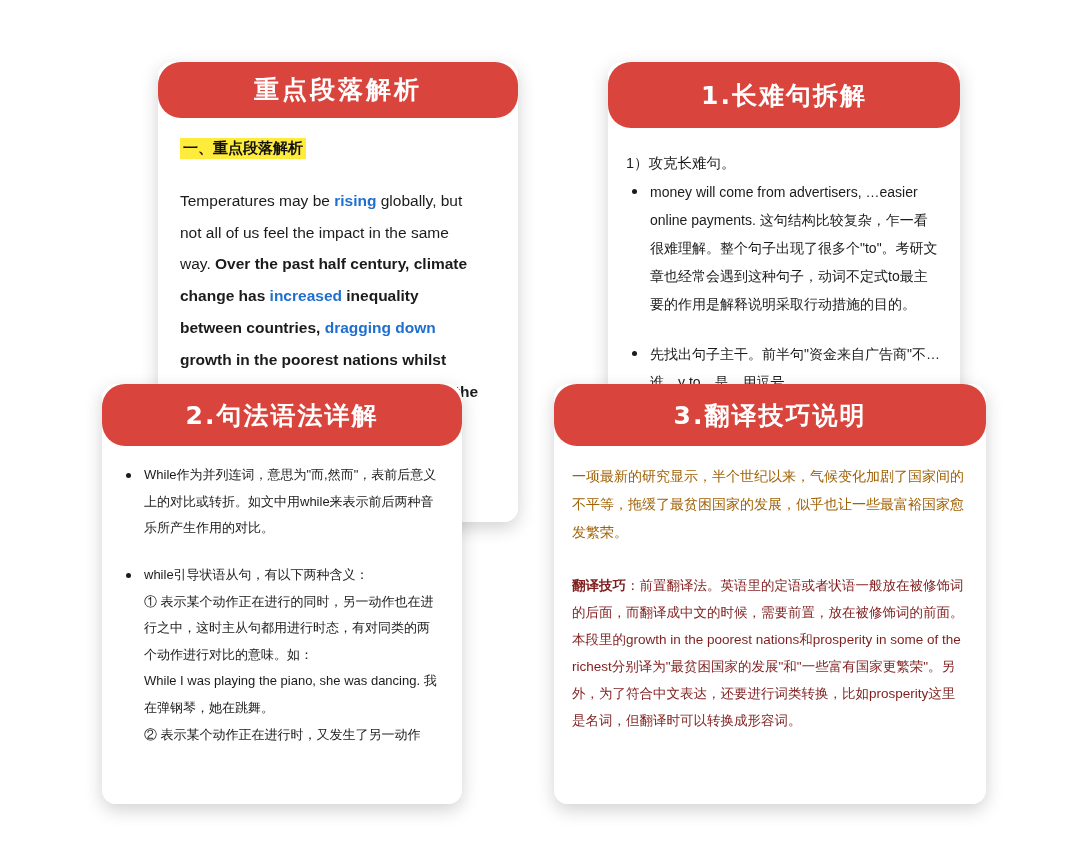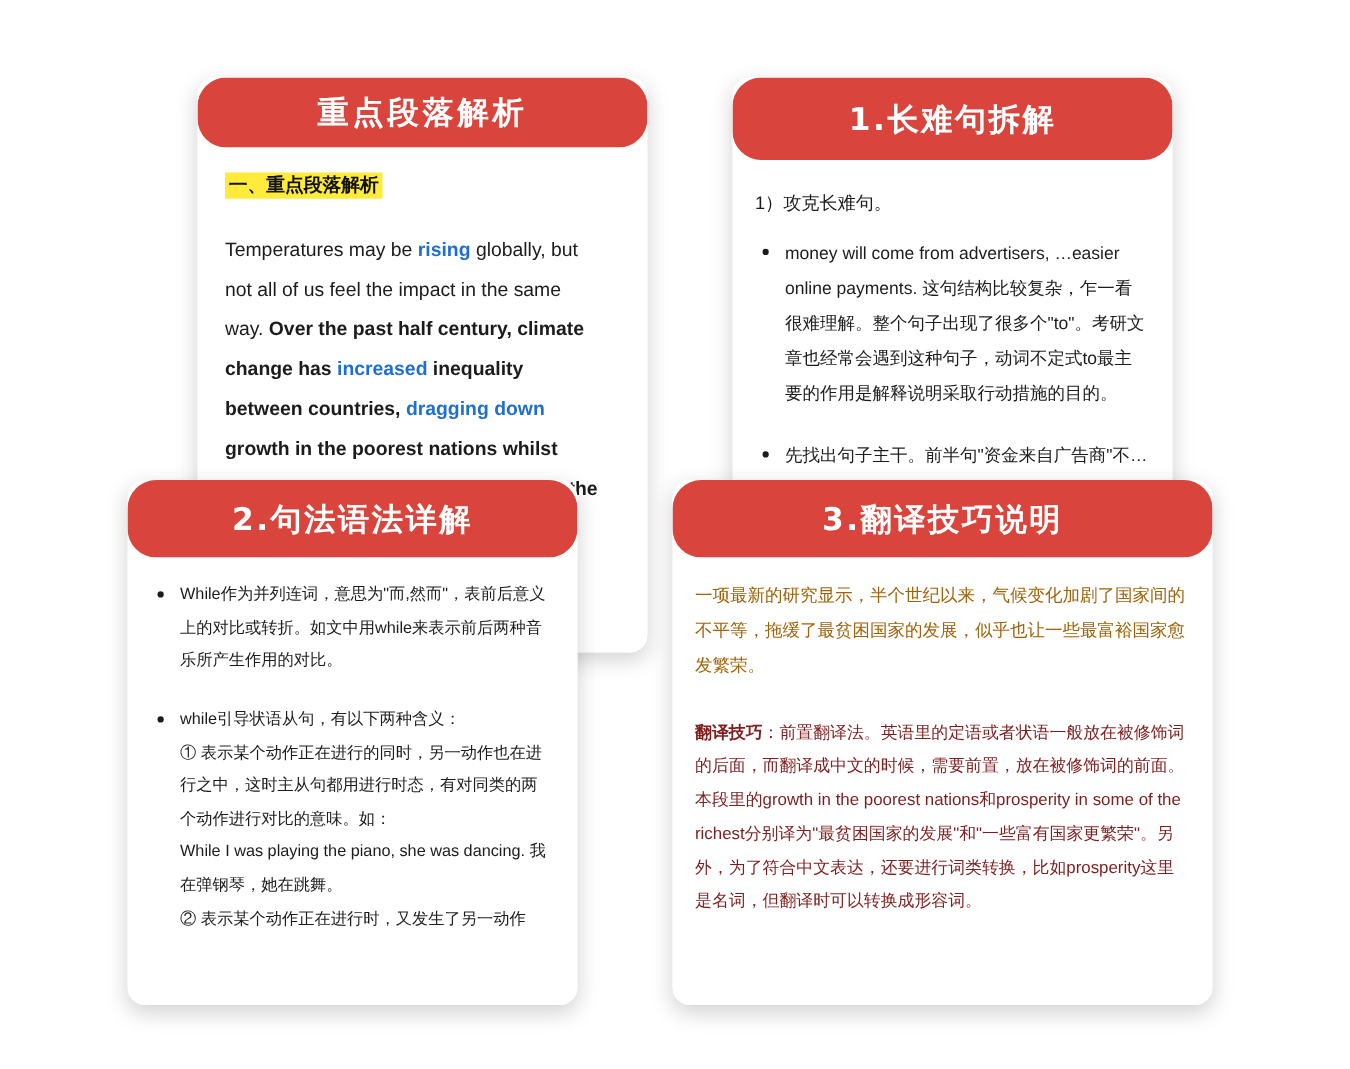--- a/index.html
+++ b/index.html
@@ -83,39 +83,38 @@
   .eng-para .blue { color: #1f6fd0; font-weight: bold; }
   .eng-tail {
     font-size: 14px;
     line-height: 2.1;
     color: #1b1b1b;
     margin-top: 12px;
   }
 
   
   #card2 {
-    left: 586px;
+    left: 608px;
     top: 62px;
     width: 352px;
     height: 430px;
     z-index: 1;
   }
   #card2 .card-header {
     height: 66px;
     font-size: 25px;
     letter-spacing: 2px;
   }
   #card2 .card-body {
     padding: 22px 20px 10px 18px;
   }
   .num-line {
     font-size: 14.5px;
     color: #1b1b1b;
     line-height: 1.9;
-    margin-bottom: 10px;
   }
   ul.bullets {
     list-style: none;
     margin: 0;
     padding: 0;
   }
   ul.bullets > li {
     position: relative;
     padding-left: 24px;
     margin-bottom: 22px;
@@ -158,21 +157,21 @@
   }
   #card3 ul.bullets > li {
     font-size: 13px;
     line-height: 2.05;
     margin-bottom: 20px;
   }
   .sub-line { display: block; }
 
   
   #card4 {
-    left: 538px;
+    left: 554px;
     top: 384px;
     width: 432px;
     height: 420px;
     z-index: 4;
   }
   #card4 .card-header {
     height: 62px;
     font-size: 25px;
     letter-spacing: 2px;
   }

